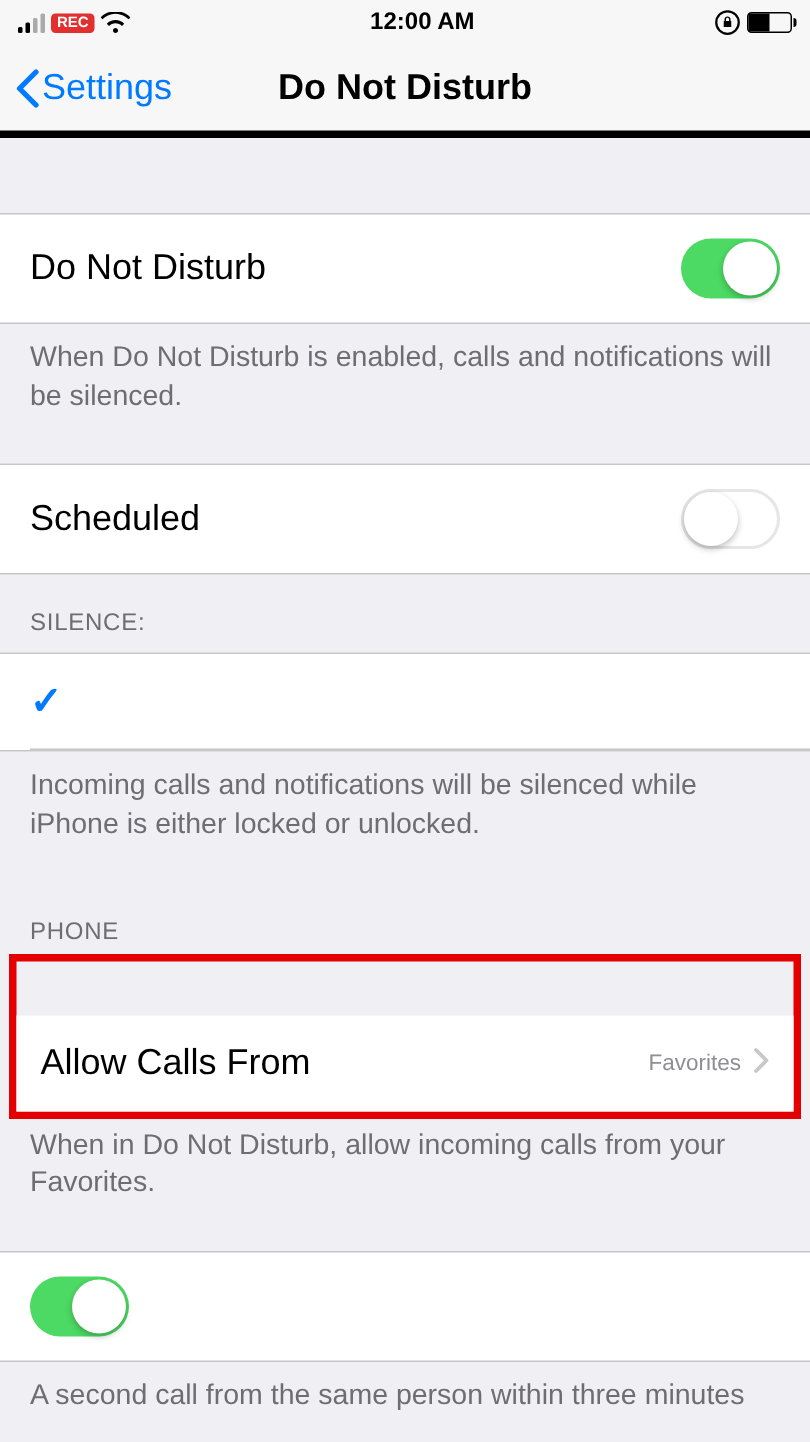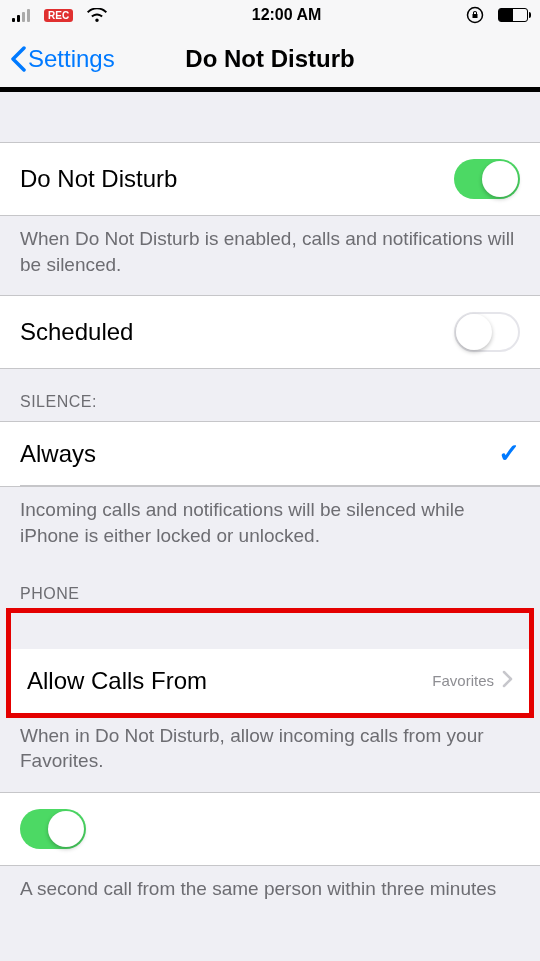--- a/index.html
+++ b/index.html
@@ -15,21 +15,21 @@
   .status-bar {
     height: 30px;
     display: flex;
     align-items: center;
     justify-content: space-between;
     padding: 0 12px;
     font-size: 16px;
     font-weight: 600;
     background: #f7f7f8;
   }
-  .status-left, .status-right { display: flex; align-items: center; gap: 14px; }
+  .status-left, .status-right { display: flex; align-items: center; gap: 4px; }
   .signal-bars { display: flex; align-items: flex-end; gap: 2px; height: 14px; }
   .signal-bars span { width: 3px; background: #aaa; border-radius: 1px; }
   .signal-bars span:nth-child(1){height:4px;background:#000;}
   .signal-bars span:nth-child(2){height:7px;background:#000;}
   .signal-bars span:nth-child(3){height:10px;}
   .signal-bars span:nth-child(4){height:13px;}
   .rec-badge { background:#e03030;color:#fff;font-size:10px;padding:1px 4px;border-radius:3px;font-weight:600;}
   .wifi-icon svg, .lock-icon svg { display:block; }
   .battery { width:30px;height:14px;border:1.5px solid #000;border-radius:3px;position:relative;display:flex;align-items:center;}
   .battery::after{content:'';position:absolute;right:-4px;top:3px;width:2.5px;height:6px;background:#000;border-radius:0 2px 2px 0;}
@@ -57,21 +57,21 @@
     justify-content: space-between;
     font-size: 24px;
   }
   .cell-label { font-weight: 400; }
   .toggle { width:66px;height:40px;border-radius:20px;position:relative;transition:.2s;}
   .toggle.on { background:#4cd964; }
   .toggle.off { background:#fff;border:2px solid #e5e5ea; }
   .toggle .knob { width:36px;height:36px;background:#fff;border-radius:50%;position:absolute;top:2px;box-shadow:0 2px 4px rgba(0,0,0,0.25);}
   .toggle.on .knob { right:2px; }
   .toggle.off .knob { left:0px;top:0px; }
-  .footer-text { padding: 10px 20px 18px; font-size:19px; color:#6d6d72; line-height:1.35; }
+  .footer-text { padding: 10px 20px 32px; font-size:19px; color:#6d6d72; line-height:1.35; }
   .header-text { padding: 24px 20px 10px; font-size:16px; color:#6d6d72; letter-spacing:0.5px; }
   .checkmark { color:#007aff; font-size:26px; font-weight:600; }
   .cell-value { color:#8e8e93; font-size:15px; display:flex; align-items:center; gap:8px; }
   .chevron-right { color:#c7c7cc; }
   .highlight-box { border: 5px solid #e40000; margin: -5px 6px; position: relative; }
   .highlight-box .cell { border-top:none; border-bottom:none; }
   .group-wrap { border-top:1px solid #c6c6c9; border-bottom:1px solid #c6c6c9; background:#fff; }
   .group-wrap .cell { border:none; }
   .sep { height:1px; background:#c6c6c9; margin-left:20px; }
 </style>
@@ -132,21 +132,20 @@
 <div class="cell">
   <span class="cell-label">Scheduled</span>
   <span class="toggle off">
       <span class="knob"></span>
     </span>
 </div>
 
 <div class="header-text">SILENCE:</div>
 <div class="group-wrap">
   <div class="cell">
-    <span class="cell-label">Always</span>
     <span class="checkmark">✓</span>
   </div>
   <div class="sep"></div>
 </div>
 <div class="footer-text">Incoming calls and notifications will be silenced while iPhone is either locked or unlocked.</div>
 
 <div class="header-text" style="padding-top:18px;">PHONE</div>
 
 <div class="highlight-box">
   <div class="cell" style="padding:18px 16px;margin-top:36px;">

